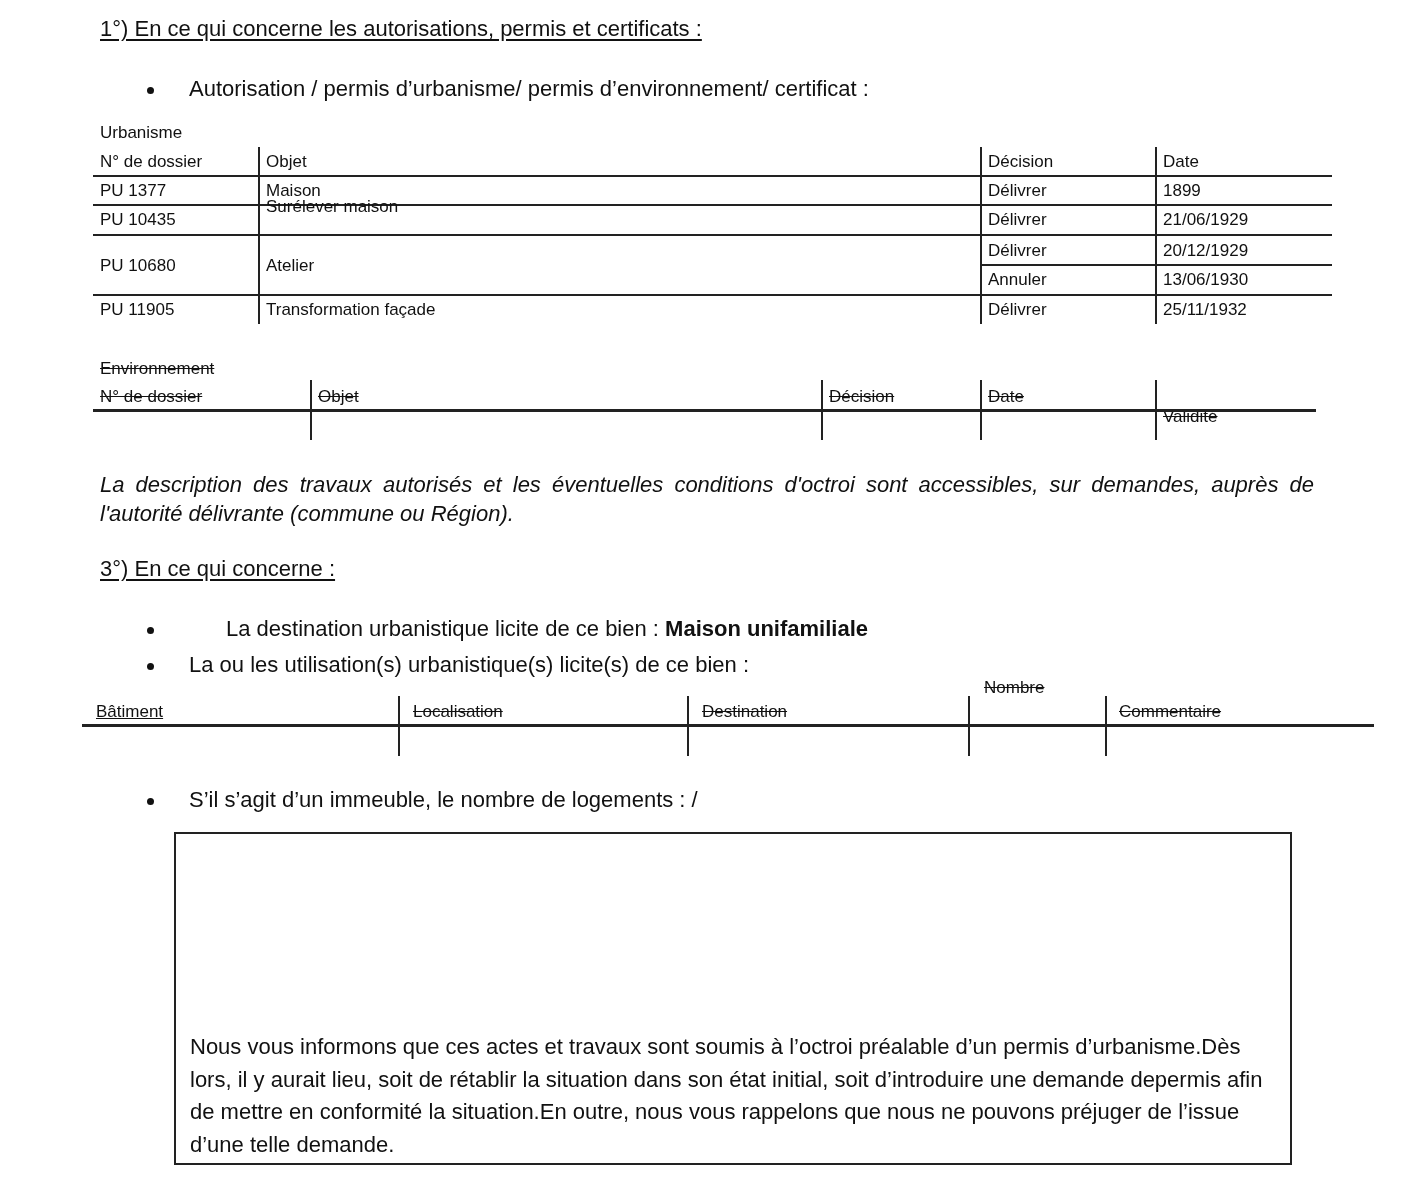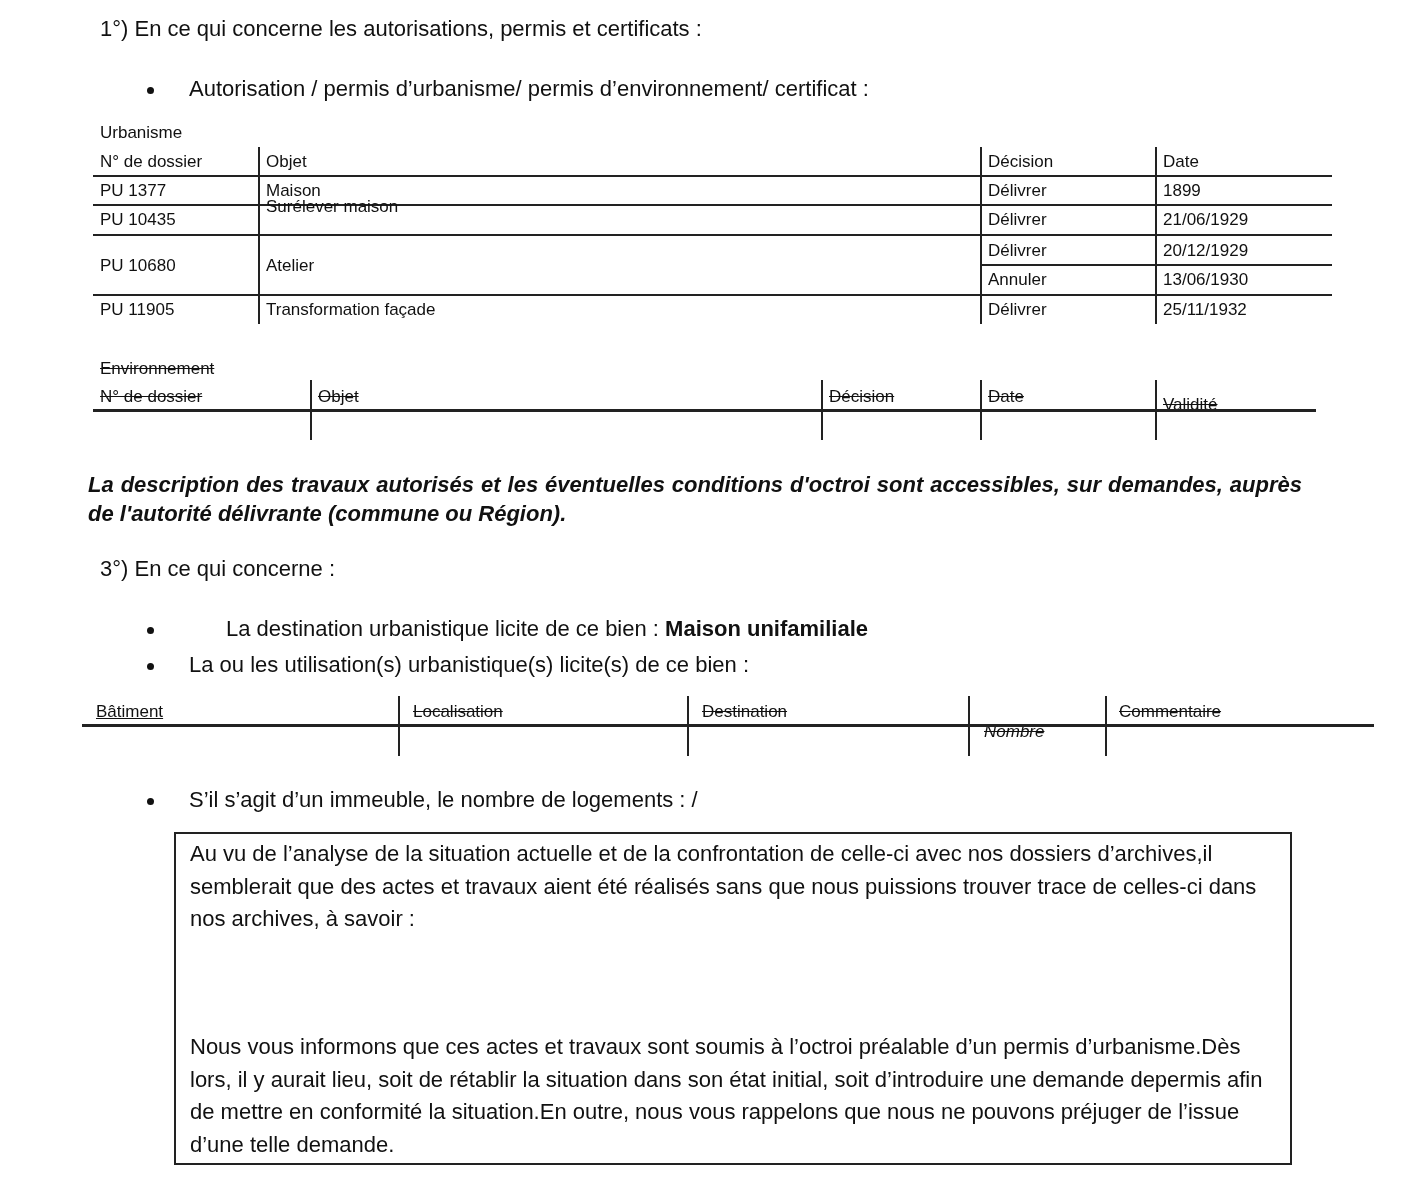--- a/index.html
+++ b/index.html
@@ -2,21 +2,21 @@
 <html><head>
 <meta charset="utf-8">
 <style>
   html, body { margin: 0; padding: 0; background: #ffffff; }
   body {
     width: 1409px; height: 1200px; position: relative; overflow: hidden;
     font-family: "Liberation Sans", sans-serif; color: #111111;
   }
   .abs { position: absolute; white-space: nowrap; }
   .t22 { font-size: 22px; line-height: 26px; }
-  .u { text-underline-offset: 3px; text-align: center; }
+  .u { text-decoration: underline; text-underline-offset: 3px; text-align: center; }
   .strike { text-decoration: line-through; }
   .italic { font-style: italic; }
   .bold { font-weight: bold; }
   .bullet { position: absolute; width: 7px; height: 7px; border-radius: 50%; background: #111; }
   .hline { position: absolute; height: 2px; background: #222; }
   .vline { position: absolute; width: 2px; background: #222; }
   .cell { position: absolute; font-size: 17px; line-height: 26px; white-space: nowrap; }
   .box {
     position: absolute; left: 174px; top: 832px; width: 1118px; height: 333px;
     border: 2px solid #222; box-sizing: border-box;
@@ -78,52 +78,51 @@
     <div class="cell" style="left:1163px; top:297px;text-align:center;">25/11/1932</div>
   </div>
 </div>
 
 <div>
   <div class="cell strike" style="left:100px; top:356px;">Environnement</div>
   <div class="cell strike" style="left:100px; top:384px;">N° de dossier</div>
   <div class="cell strike" style="left:318px; top:384px;">Objet</div>
   <div class="cell strike" style="left:829px; top:384px;">Décision</div>
   <div class="cell strike" style="left:988px; top:384px;">Date</div>
-  <div class="cell strike" style="left:1163px; top:392px;text-align:center;">Validité</div>
+  <div class="cell strike" style="left:1163px; top:404px;text-align:center;">Validité</div>
   <div class="hline" style="left:93px; top:409px; width:1223px; height:3px;"></div>
   <div class="vline" style="left:310px; top:380px; height:60px;"></div>
   <div class="vline" style="left:821px; top:380px; height:60px;"></div>
   <div class="vline" style="left:980px; top:380px; height:60px;"></div>
   <div class="vline" style="left:1155px; top:380px; height:60px;"></div>
 </div>
 
-<div class="abs t22 italic" style="left:88px; top:470px; width:1214px; white-space:normal; line-height:29px; text-align:justify; text-align-last:left;font-weight:bold;">La description des travaux autorisés et les éventuelles conditions d'octroi sont accessibles, sur demandes, auprès de l'autorité délivrante (commune ou Région).</div>
+<div class="abs t22 italic" style="left:100px; top:470px; width:1214px; white-space:normal; line-height:29px; text-align:justify; text-align-last:left;">La description des travaux autorisés et les éventuelles conditions d'octroi sont accessibles, sur demandes, auprès de l'autorité délivrante (commune ou Région).</div>
 
 <div class="abs t22 u" style="left:100px; top:556px;">3°) En ce qui concerne :</div>
 
 <span class="bullet" style="left:147px; top:627px;"></span>
 <div class="abs t22" style="left:189px; top:616px;margin-left:37px;">
   <span>La destination urbanistique licite de ce bien : </span><span class="bold">Maison unifamiliale</span>
 </div>
 
 <span class="bullet" style="left:147px; top:663px;"></span>
 <div class="abs t22" style="left:189px; top:652px;text-align:center;">La ou les utilisation(s) urbanistique(s) licite(s) de ce bien :</div>
 
 <div>
   <div class="cell strike" style="left:96px; top:699px;text-decoration:underline;">Bâtiment</div>
   <div class="cell strike" style="left:413px; top:699px;">Localisation</div>
   <div class="cell strike" style="left:702px; top:699px;">Destination</div>
-  <div class="cell strike" style="left:984px; top:719px;font-style:italic;">Nombre</div>
+  <div class="cell strike" style="left:984px; top:675px;">Nombre</div>
   <div class="cell strike" style="left:1119px; top:699px;">Commentaire</div>
   <div class="hline" style="left:82px; top:724px; width:1292px; height:3px;"></div>
   <div class="vline" style="left:398px; top:696px; height:60px;"></div>
   <div class="vline" style="left:687px; top:696px; height:60px;"></div>
   <div class="vline" style="left:968px; top:696px; height:60px;"></div>
   <div class="vline" style="left:1105px; top:696px; height:60px;"></div>
 </div>
 
 <span class="bullet" style="left:147px; top:798px;"></span>
 <div class="abs t22" style="left:189px; top:787px;">S’il s’agit d’un immeuble, le nombre de logements : /</div>
 
 <div class="box">
-  <p style="top:4px;">Au vu de l’analyse de la situation actuelle et de la confrontation de celle-ci avec nos dossiers d’archives,il semblerait que des actes et travaux aient été réalisés sans que nous puissions trouver trace de celles-ci dans nos archives, à savoir :</p>
   <p style="top:197px;">Nous vous informons que ces actes et travaux sont soumis à l’octroi préalable d’un permis d’urbanisme.Dès lors, il y aurait lieu, soit de rétablir la situation dans son état initial, soit d’introduire une demande depermis afin de mettre en conformité la situation.En outre, nous vous rappelons que nous ne pouvons préjuger de l’issue d’une telle demande.</p>
 </div>
 
 </body></html>

